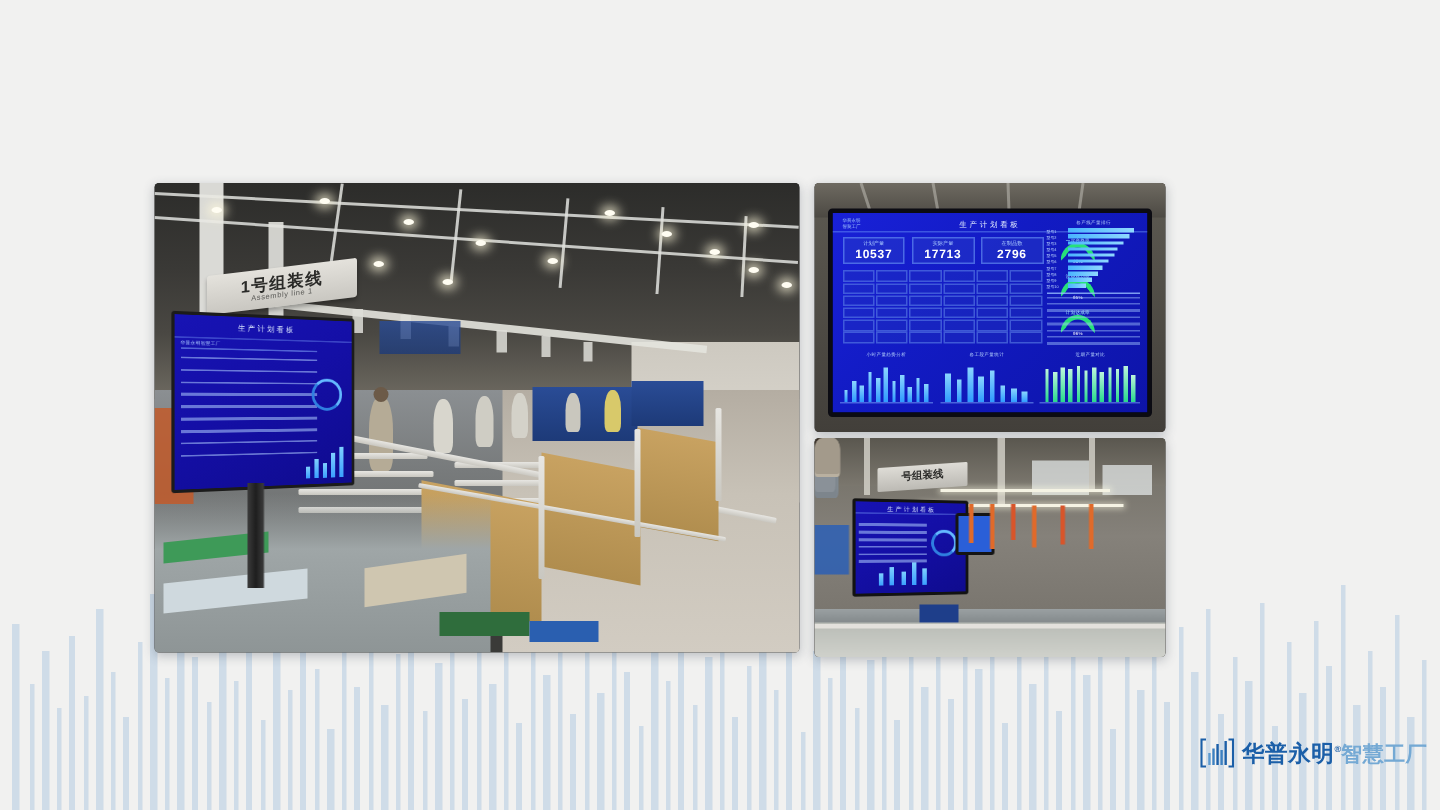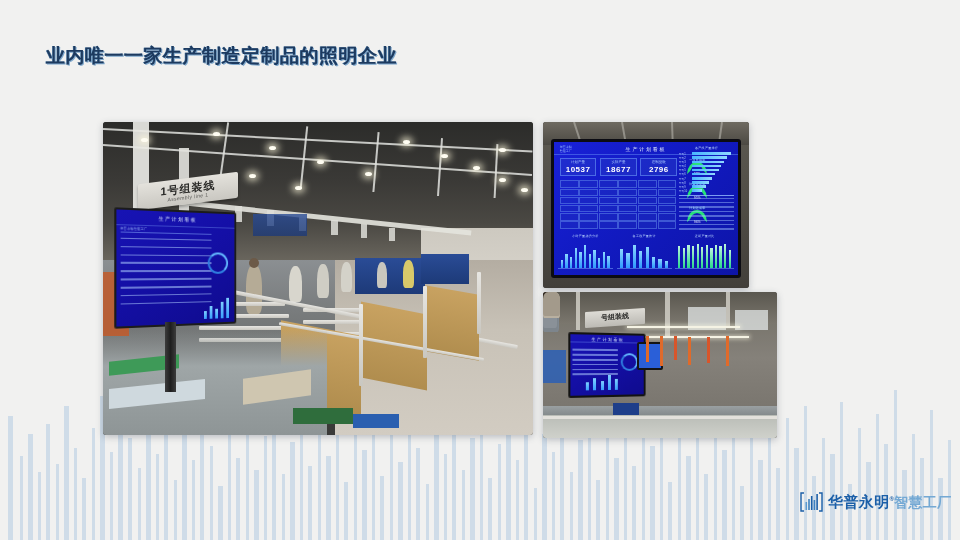--- a/index.html
+++ b/index.html
@@ -39,21 +39,21 @@
 
   
   .photo {
     position: absolute;
     overflow: hidden;
     border-radius: 3px;
     box-shadow: 0 2px 7px rgba(60,70,85,0.30);
     background: #3a3a38;
   }
   #photo-main  { left: 103px; top: 122px; width: 430px; height: 313px; }
-  #photo-dash  { left: 543px; top: 122px; width: 206px; height: 166px; }
+  #photo-dash  { left: 543px; top: 122px; width: 234px; height: 166px; }
   #photo-line  { left: 543px; top: 292px; width: 234px; height: 146px; }
 
   .scene { position: absolute; inset: 0; }
 
   
   .m-ceiling {
     position: absolute; left: 0; top: 0; width: 100%; height: 46%;
     background:
       linear-gradient(to bottom, #2c2c2a 0%, #3a3936 40%, #4a4843 70%, #6e6a61 100%);
   }
@@ -432,21 +432,20 @@
         <rect x="894" y="30" width="3" height="150" fill="#c9d8e6" opacity="0.85"></rect>
         <rect x="902" y="110" width="5" height="70" fill="#c9d8e6" opacity="0.85"></rect>
         <rect x="912" y="74" width="3" height="106" fill="#c9d8e6" opacity="0.85"></rect>
         <rect x="920" y="98" width="4" height="82" fill="#c9d8e6" opacity="0.85"></rect>
         <rect x="930" y="50" width="3" height="130" fill="#c9d8e6" opacity="0.85"></rect>
         <rect x="938" y="118" width="5" height="62" fill="#c9d8e6" opacity="0.85"></rect>
         <rect x="948" y="80" width="3" height="100" fill="#c9d8e6" opacity="0.85"></rect>
       </svg>
   </div>
 
-  <div id="title">业内唯一一家生产制造定制品的照明企业</div>
 
   <div class="photo" id="photo-main">
     <div class="scene">
       <div class="m-ceiling"></div>
 
       <div class="m-beam" style="left:0;top:6px;width:430px;height:2px;transform:rotate(3deg);"></div>
       <div class="m-beam" style="left:0;top:22px;width:430px;height:2px;transform:rotate(4deg);"></div>
       <div class="m-beam" style="left:120px;top:0;width:2px;height:60px;transform:rotate(8deg);"></div>
       <div class="m-beam" style="left:200px;top:4px;width:2px;height:62px;transform:rotate(6deg);"></div>
       <div class="m-beam" style="left:272px;top:10px;width:2px;height:60px;transform:rotate(5deg);"></div>
@@ -564,21 +563,21 @@
           <div style="position:absolute;left:0;top:0;width:100%;height:10%;border-bottom:1px solid rgba(120,170,255,.4);"></div>
           <div style="position:absolute;left:3%;top:2.5%;font-size:3px;color:#9fc4ff;line-height:1.4;">华普永明<br>智慧工厂</div>
           <div style="position:absolute;left:0;top:3%;width:100%;text-align:center;font-size:5px;letter-spacing:1.8px;color:#e4eeff;">生产计划看板</div>
 
           <div class="kpi-box" style="left:3%;top:12%;width:20%;height:14%;">
             <div class="kpi-lab">计划产量</div>
             <div class="kpi-val">10537</div>
           </div>
           <div class="kpi-box" style="left:25%;top:12%;width:20%;height:14%;">
             <div class="kpi-lab">实际产量</div>
-            <div class="kpi-val">18677</div>
+            <div class="kpi-val">17713</div>
           </div>
           <div class="kpi-box" style="left:47%;top:12%;width:20%;height:14%;">
             <div class="kpi-lab">在制品数</div>
             <div class="kpi-val">2796</div>
           </div>
 
           <div id="dash-grid">
               <div class="grid-cell" style="left:3%;top:29%;width:10.266666666666666%;height:5.566666666666667%;"></div>
               <div class="grid-cell" style="left:13.666666666666666%;top:29%;width:10.266666666666666%;height:5.566666666666667%;"></div>
               <div class="grid-cell" style="left:24.333333333333332%;top:29%;width:10.266666666666666%;height:5.566666666666667%;"></div>

